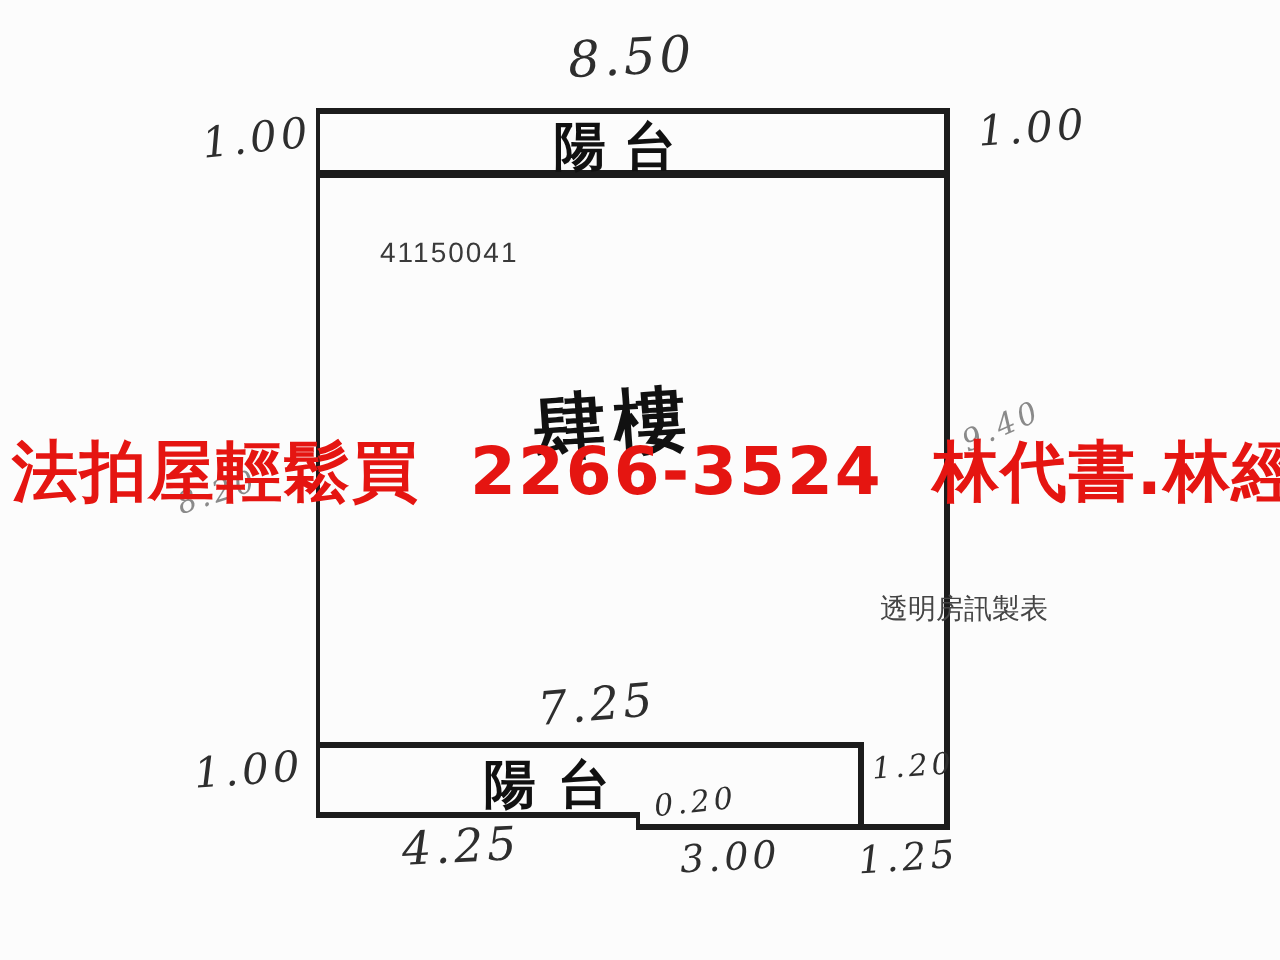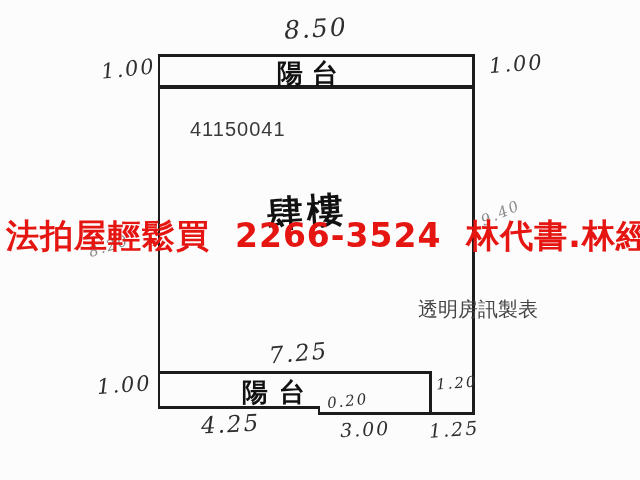--- a/index.html
+++ b/index.html
@@ -21,21 +21,21 @@
   .fs26{font-size:25px;}
   .fs20{font-size:19px;}
   .fs16{font-size:15px;}
   
   .brush{
     position:absolute;color:#111;font-weight:bold;
     font-family:"DejaVu Sans",sans-serif;white-space:nowrap;
   }
   
   .print{
-    position:absolute;color:#3a3a3a;font-size:20px;
+    position:absolute;color:#3a3a3a;font-size:14px;
     font-family:"Liberation Sans",sans-serif;white-space:nowrap;
   }
   
   .ad{
     position:absolute;left:6px;top:214px;width:634px;
     color:#e51511;font-size:33px;font-weight:bold;
     font-family:"DejaVu Sans",sans-serif;
     white-space:pre;letter-spacing:1px;z-index:5;
   }
   .faint{color:#8a8a8a;z-index:1;}
@@ -69,17 +69,17 @@
   <span class="hand fs16" style="left:436px;top:374px;transform:rotate(-4deg);">1.20</span>
   <span class="hand fs24" style="left:201px;top:411px;transform:rotate(-3deg);">4.25</span>
   <span class="hand fs20" style="left:340px;top:418px;transform:rotate(-3deg);">3.00</span>
   <span class="hand fs20" style="left:429px;top:418px;transform:rotate(-4deg);">1.25</span>
 
   <span class="brush" style="left:277px;top:56px;font-size:26px;letter-spacing:9px;">陽台</span>
   <span class="brush under" style="left:267px;top:188px;font-size:36px;letter-spacing:4px;transform:rotate(-4deg);">肆樓</span>
   <span class="brush" style="left:242px;top:375px;font-size:26px;letter-spacing:11px;">陽台</span>
 
   <span class="print" style="left:190px;top:118px;letter-spacing:1px;">41150041</span>
-  <span class="print" style="left:418px;top:296px;color:#454545;">透明房訊製表</span>
+  <span class="print" style="left:440px;top:296px;color:#454545;">透明房訊製表</span>
 
   <span class="ad">法拍屋輕鬆買  2266-3524  林代書.林經理</span>
 
 </div>
 
 </body></html>

